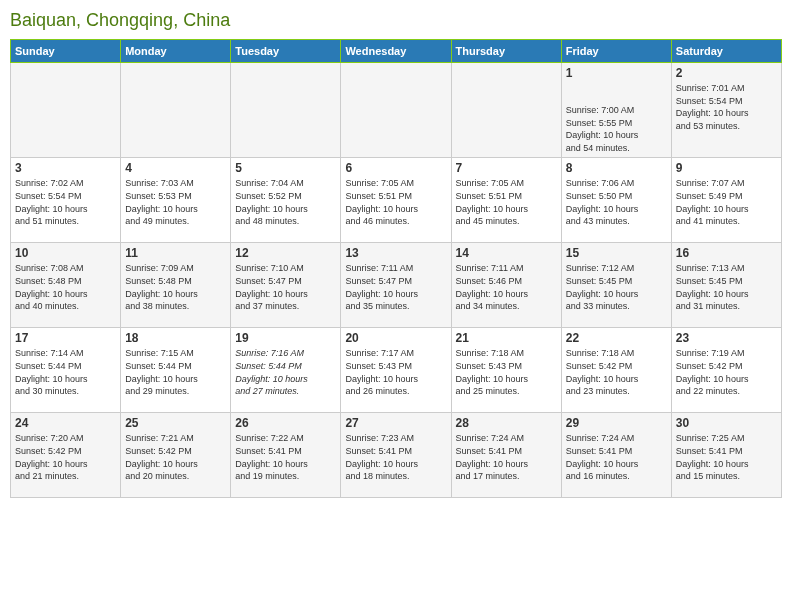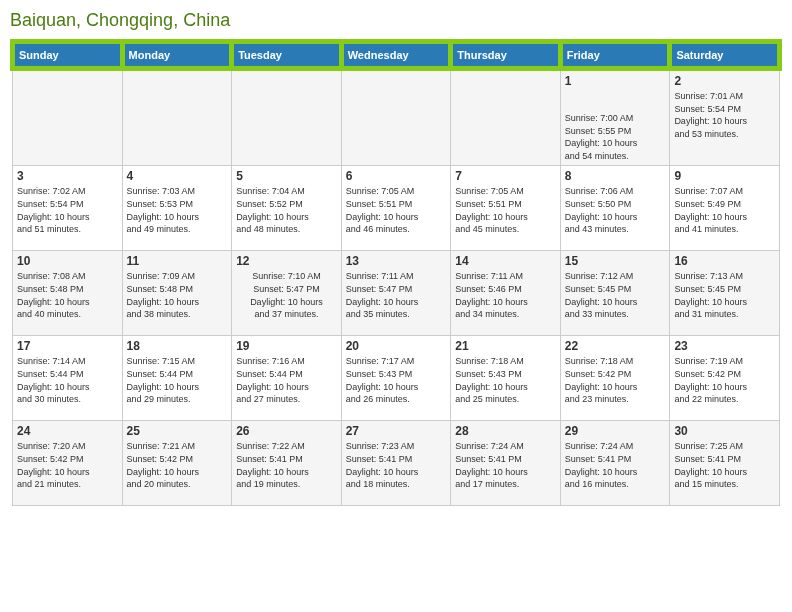--- a/index.html
+++ b/index.html
@@ -57,21 +57,21 @@
       border-collapse: collapse;
       table-layout: fixed;
     }
     thead th {
       background-color: #2a7ab5;
       color: white;
       font-size: 11px;
       font-weight: bold;
       padding: 5px 4px;
       text-align: left;
-      border: 5px solid #84cc16;
+      border: 1px solid #84cc16;
     }
     tbody td {
       border: 1px solid #ccc;
       vertical-align: top;
       padding: 3px 4px;
       font-size: 9.5px;
       color: #333;
       height: 85px;
     }
     tbody tr:nth-child(odd) td {
@@ -200,21 +200,21 @@
         </td>
         <td>
           <span class="day-number">11</span>
           <div class="day-info" style="white-space: pre-line;">Sunrise: 7:09 AM
 Sunset: 5:48 PM
 Daylight: 10 hours
 and 38 minutes.</div>
         </td>
         <td>
           <span class="day-number">12</span>
-          <div class="day-info" style="white-space: pre-line; text-align: center;">Sunrise: 7:10 AM
+          <div class="day-info" style="white-space: pre-line;">Sunrise: 7:10 AM
 Sunset: 5:47 PM
 Daylight: 10 hours
 and 37 minutes.</div>
         </td>
         <td>
           <span class="day-number">13</span>
           <div class="day-info" style="white-space: pre-line;">Sunrise: 7:11 AM
 Sunset: 5:47 PM
 Daylight: 10 hours
 and 35 minutes.</div>
@@ -251,21 +251,21 @@
         </td>
         <td>
           <span class="day-number">18</span>
           <div class="day-info" style="white-space: pre-line;">Sunrise: 7:15 AM
 Sunset: 5:44 PM
 Daylight: 10 hours
 and 29 minutes.</div>
         </td>
         <td>
           <span class="day-number">19</span>
-          <div class="day-info" style="white-space: pre-line;">Sunrise: 7:16 AM
+          <div class="day-info" style="white-space: pre-line; font-style: italic;">Sunrise: 7:16 AM
 Sunset: 5:44 PM
 Daylight: 10 hours
 and 27 minutes.</div>
         </td>
         <td>
           <span class="day-number">20</span>
           <div class="day-info" style="white-space: pre-line;">Sunrise: 7:17 AM
 Sunset: 5:43 PM
 Daylight: 10 hours
 and 26 minutes.</div>

